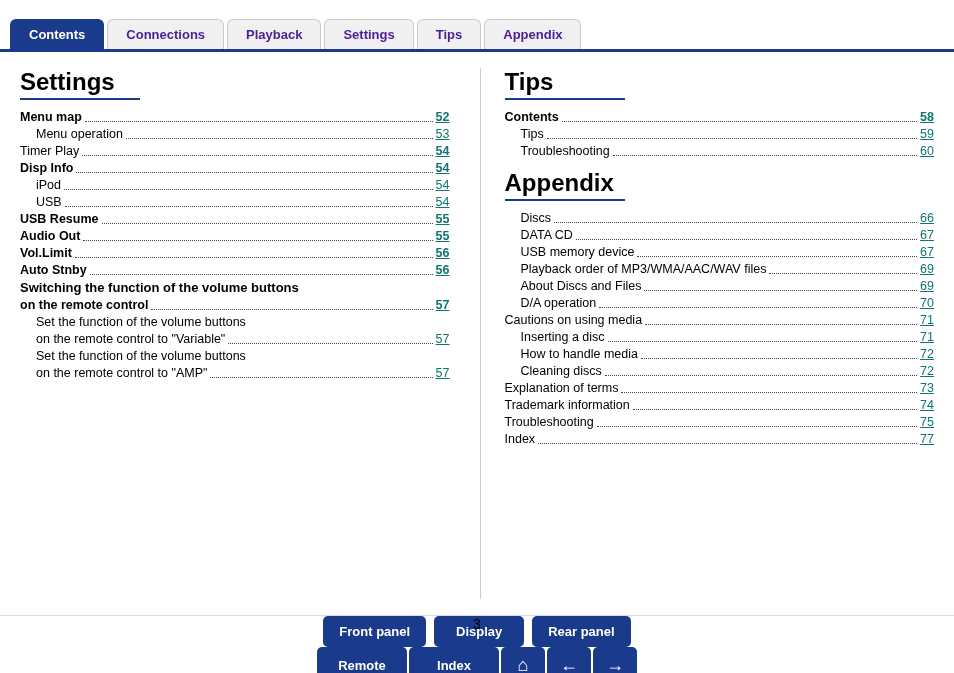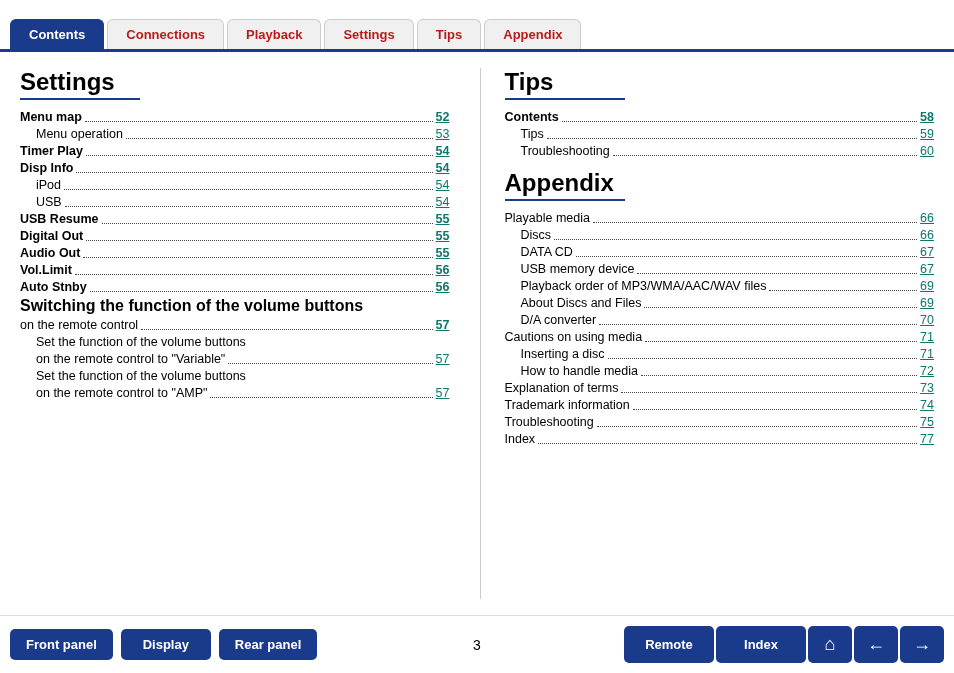--- a/index.html
+++ b/index.html
@@ -38,21 +38,21 @@
       bottom: 0;
     }
     .tab.active {
       background: #1a3a8c;
       color: #fff;
       border-color: #1a3a8c;
       z-index: 2;
     }
     .tab:not(.active) {
       background: #f0f0f0;
-      color: #b91c1c;
+      color: #4c1d95;
     }
 
     
     .main-content {
       display: flex;
       padding: 16px 20px;
       height: calc(673px - 52px - 58px);
       gap: 30px;
     }
 
@@ -126,20 +126,21 @@
       bottom: 0;
       left: 0;
       right: 0;
       height: 58px;
       background: #fff;
       border-top: 1px solid #ddd;
       display: flex;
       align-items: center;
       justify-content: space-between;
       padding: 0 10px;
+      flex-direction: column;
     }
     .bottom-left {
       display: flex;
       gap: 8px;
     }
     .bottom-right {
       display: flex;
       gap: 2px;
     }
     .nav-btn {
@@ -208,21 +209,21 @@
               <span class="leader-label" style="padding-left:16px">Menu operation</span>
               <span class="leader-dots"></span>
               <span class="leader-page">53</span>
             </div>
           </td>
         </tr>
 
         <tr class="toc-row bold-row">
           <td class="leader-cell">
             <div class="leader">
-              <span class="leader-label" style="font-weight:bold">Timer Play</span>
+              <span class="leader-label" style="font-weight:normal">Timer Play</span>
               <span class="leader-dots"></span>
               <span class="leader-page">54</span>
             </div>
           </td>
         </tr>
 
         <tr class="toc-row bold-row">
           <td class="leader-cell">
             <div class="leader">
               <span class="leader-label" style="font-weight:bold">Disp Info</span>
@@ -255,68 +256,59 @@
         <tr class="toc-row bold-row">
           <td class="leader-cell">
             <div class="leader">
               <span class="leader-label" style="font-weight:bold">USB Resume</span>
               <span class="leader-dots"></span>
               <span class="leader-page">55</span>
             </div>
           </td>
         </tr>
 
-        <tr class="toc-row bold-row">
-          <td class="leader-cell">
-            <div class="leader">
-              <span class="leader-label" style="font-weight:bold">Digital Out</span>
+
+        <tr class="toc-row bold-row">
+          <td class="leader-cell">
+            <div class="leader">
+              <span class="leader-label" style="font-weight:bold">Audio Out</span>
               <span class="leader-dots"></span>
               <span class="leader-page">55</span>
             </div>
           </td>
         </tr>
 
         <tr class="toc-row bold-row">
           <td class="leader-cell">
             <div class="leader">
-              <span class="leader-label" style="font-weight:bold">Audio Out</span>
-              <span class="leader-dots"></span>
-              <span class="leader-page">55</span>
-            </div>
-          </td>
-        </tr>
-
-        <tr class="toc-row bold-row">
-          <td class="leader-cell">
-            <div class="leader">
               <span class="leader-label" style="font-weight:bold">Vol.Limit</span>
               <span class="leader-dots"></span>
               <span class="leader-page">56</span>
             </div>
           </td>
         </tr>
 
         <tr class="toc-row bold-row">
           <td class="leader-cell">
             <div class="leader">
               <span class="leader-label" style="font-weight:bold">Auto Stnby</span>
               <span class="leader-dots"></span>
               <span class="leader-page">56</span>
             </div>
           </td>
         </tr>
 
         <tr class="toc-row bold-row">
-          <td><span style="font-weight:bold; font-size:16px">Switching the function of the volume buttons</span></td>
-        </tr>
-
-        <tr class="toc-row bold-row">
-          <td class="leader-cell">
-            <div class="leader">
-              <span class="leader-label" style="font-weight:normal">on the remote control</span>
+          <td><span style="font-weight:bold; font-size:13px">Switching the function of the volume buttons</span></td>
+        </tr>
+
+        <tr class="toc-row bold-row">
+          <td class="leader-cell">
+            <div class="leader">
+              <span class="leader-label" style="font-weight:bold">on the remote control</span>
               <span class="leader-dots"></span>
               <span class="leader-page">57</span>
             </div>
           </td>
         </tr>
 
         <tr class="toc-row">
           <td><span style="padding-left:16px; font-size:12.5px">Set the function of the volume buttons</span></td>
         </tr>
 
@@ -384,38 +376,29 @@
       </table>
     </div>
 
     <div style="margin-top:10px">
       <div class="section-title">Appendix</div>
       <table class="toc-table">
         <tbody>
           <tr class="toc-row">
             <td class="leader-cell">
               <div class="leader">
-                <span class="leader-label">Playable media</span>
+                <span class="leader-label" style="padding-left:16px">Discs</span>
                 <span class="leader-dots"></span>
                 <span class="leader-page">66</span>
               </div>
             </td>
           </tr>
           <tr class="toc-row">
             <td class="leader-cell">
               <div class="leader">
-                <span class="leader-label" style="padding-left:16px">Discs</span>
-                <span class="leader-dots"></span>
-                <span class="leader-page">66</span>
-              </div>
-            </td>
-          </tr>
-          <tr class="toc-row">
-            <td class="leader-cell">
-              <div class="leader">
                 <span class="leader-label" style="padding-left:16px">DATA CD</span>
                 <span class="leader-dots"></span>
                 <span class="leader-page">67</span>
               </div>
             </td>
           </tr>
           <tr class="toc-row">
             <td class="leader-cell">
               <div class="leader">
                 <span class="leader-label" style="padding-left:16px">USB memory device</span>
@@ -438,21 +421,21 @@
               <div class="leader">
                 <span class="leader-label" style="padding-left:16px">About Discs and Files</span>
                 <span class="leader-dots"></span>
                 <span class="leader-page">69</span>
               </div>
             </td>
           </tr>
           <tr class="toc-row">
             <td class="leader-cell">
               <div class="leader">
-                <span class="leader-label" style="padding-left:16px">D/A converter</span>
+                <span class="leader-label" style="padding-left:16px">D/A operation</span>
                 <span class="leader-dots"></span>
                 <span class="leader-page">70</span>
               </div>
             </td>
           </tr>
           <tr class="toc-row">
             <td class="leader-cell">
               <div class="leader">
                 <span class="leader-label">Cautions on using media</span>
                 <span class="leader-dots"></span>
@@ -466,20 +449,29 @@
                 <span class="leader-label" style="padding-left:16px">Inserting a disc</span>
                 <span class="leader-dots"></span>
                 <span class="leader-page">71</span>
               </div>
             </td>
           </tr>
           <tr class="toc-row">
             <td class="leader-cell">
               <div class="leader">
                 <span class="leader-label" style="padding-left:16px">How to handle media</span>
+                <span class="leader-dots"></span>
+                <span class="leader-page">72</span>
+              </div>
+            </td>
+          </tr>
+          <tr class="toc-row">
+            <td class="leader-cell">
+              <div class="leader">
+                <span class="leader-label" style="padding-left:16px">Cleaning discs</span>
                 <span class="leader-dots"></span>
                 <span class="leader-page">72</span>
               </div>
             </td>
           </tr>
           <tr class="toc-row">
             <td class="leader-cell">
               <div class="leader">
                 <span class="leader-label">Explanation of terms</span>
                 <span class="leader-dots"></span>

